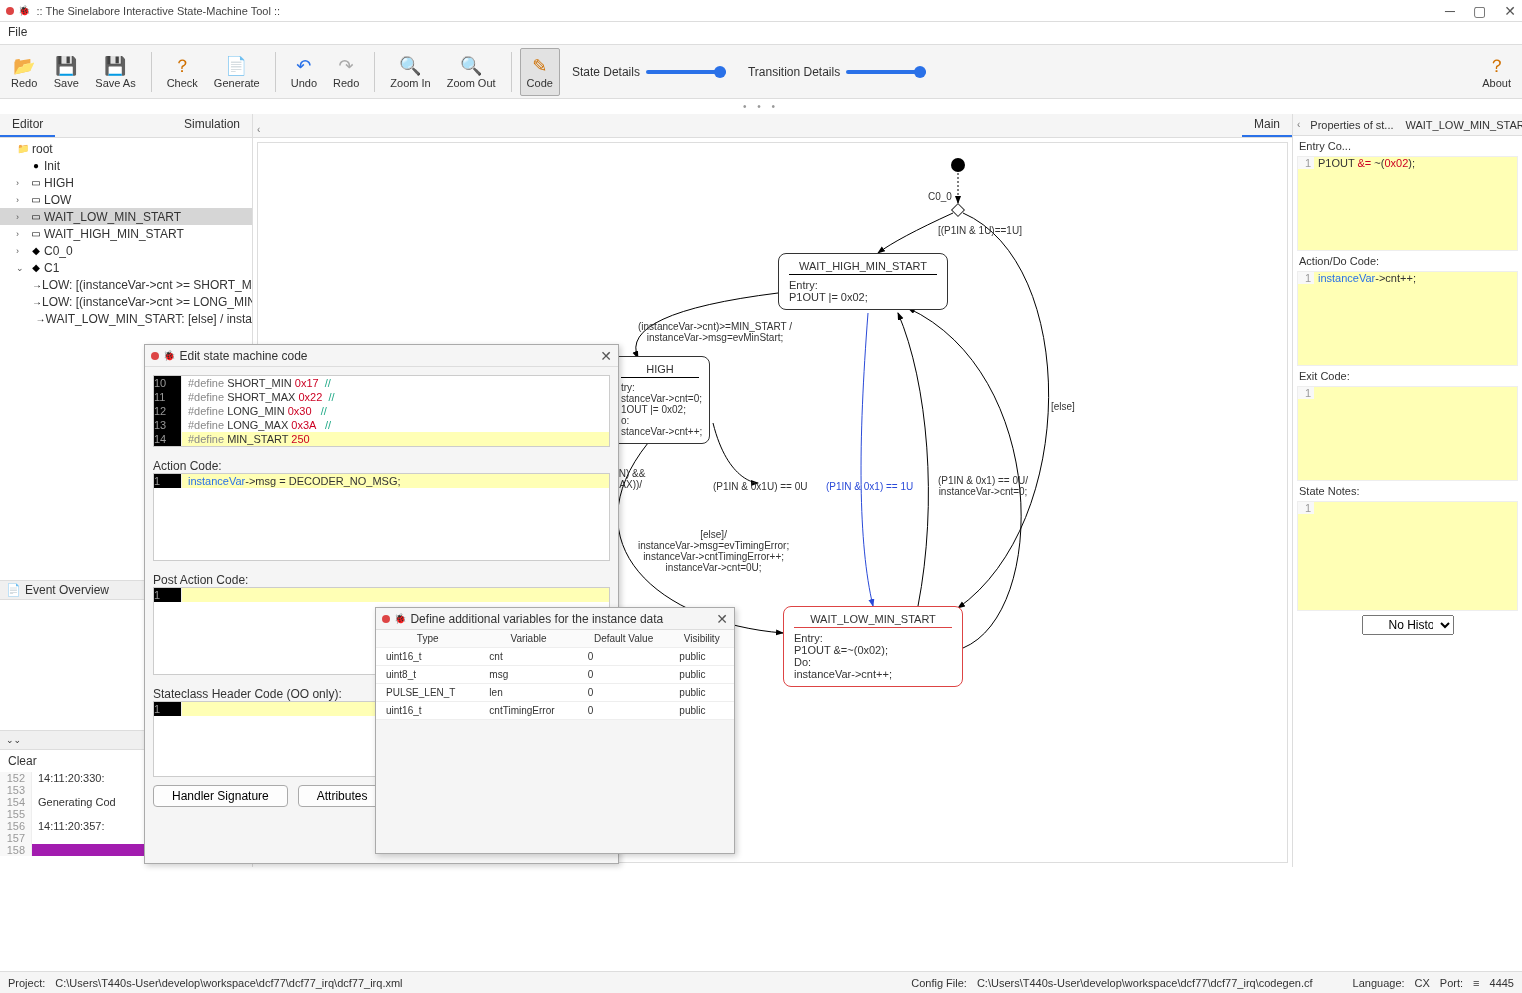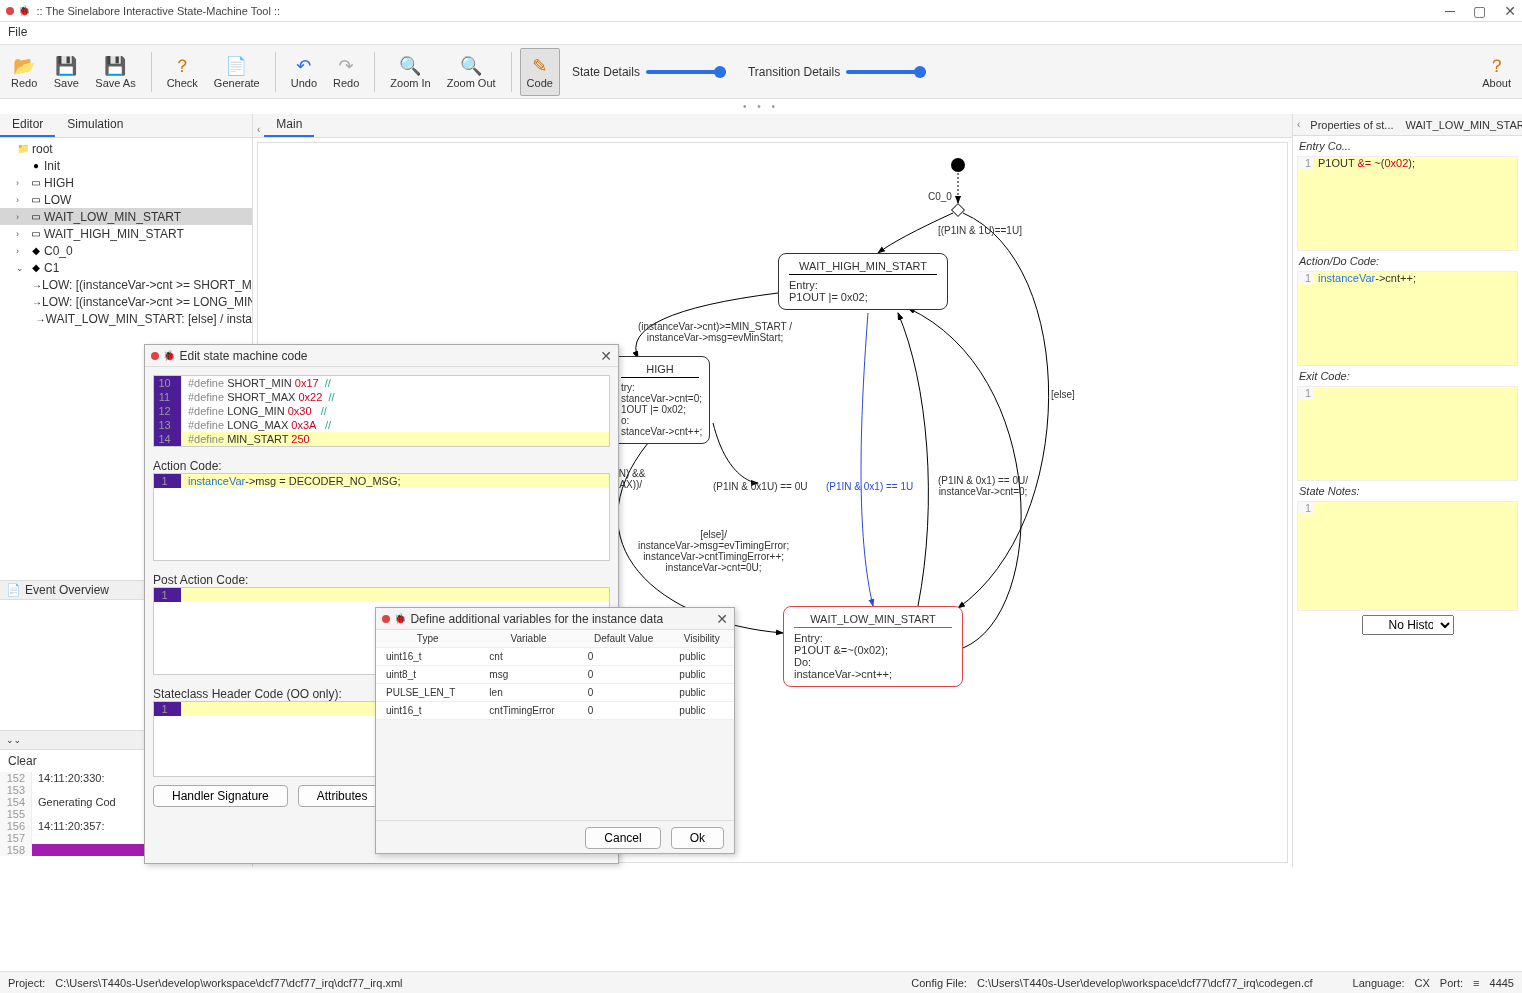--- a/index.html
+++ b/index.html
@@ -30,21 +30,21 @@
 
 .handledots { text-align: center; font-size: 10px; color: #999; letter-spacing: 4px; padding: 2px 0; }
 
 
 .mainlayout { display: flex; height: 753px; }
 .leftcol { width: 253px; border-right: 1px solid #ddd; display: flex; flex-direction: column; }
 .midcol { flex: 1; display: flex; flex-direction: column; position: relative; }
 .rightcol { width: 230px; border-left: 1px solid #ddd; display: flex; flex-direction: column; font-size: 11px; }
 
 
-.tabs { height: 24px; display: flex; align-items: flex-end; border-bottom: 1px solid #ddd; background: #f5f5f5; }
+.tabs { height: 24px; display: flex; align-items: flex-end; border-bottom: 1px solid #ddd; background: #f5f5f5; justify-content: space-between; }
 .tab { padding: 4px 12px; font-size: 12px; cursor: pointer; border-bottom: 2px solid transparent; }
 .tab.active { border-bottom-color: #2a71e8; }
 .tabnav { font-size: 10px; padding: 2px 4px; color: #777; cursor: pointer; }
 
 
 .tree { flex: 1; overflow: auto; padding: 2px 0; font-size: 12px; }
 .tree .row { height: 17px; display: flex; align-items: center; padding-left: 4px; white-space: nowrap; cursor: pointer; }
 .tree .row.sel { background: #d6d6d6; }
 .tree .arr { width: 12px; font-size: 9px; color: #555; }
 .tree .ic { width: 16px; font-size: 10px; text-align: center; }
@@ -80,39 +80,39 @@
 .edges { position: absolute; left: 0; top: 0; width: 100%; height: 100%; pointer-events: none; }
 
 
 .dlg { position: absolute; background: #f5f5f5; border: 1px solid #aaa; box-shadow: 2px 2px 6px rgba(0,0,0,0.2); }
 .dlg .dlghdr { height: 22px; border-bottom: 1px solid #ddd; display: flex; align-items: center; padding: 0 6px; font-size: 12px; gap: 4px; }
 .dlg .dlghdr .close { margin-left: auto; cursor: pointer; font-size: 14px; color: #555; }
 .dlg .body { padding: 8px; }
 .field-row { display: flex; align-items: center; justify-content: space-between; margin-bottom: 4px; }
 .codebox { background: #fff; border: 1px solid #ccc; font-family: Consolas, monospace; font-size: 11px; }
 .codebox .crow { display: flex; }
-.codebox .cln { width: 28px; text-align: center; color: #999; padding: 1px 6px 1px 0; background: #4c1d95; border-right: 1px solid #eee; }
+.codebox .cln { width: 28px; text-align: left; color: #999; padding: 1px 6px 1px 0; background: #000000; border-right: 1px solid #eee; }
 .codebox .ctxt { padding: 1px 6px; white-space: pre; }
 .codebox .crow.hl { background: #ffffb5; }
 .kw { color: #888; }
 .num { color: #c02; }
 .cmt { color: #2a8; }
 select { font-size: 12px; padding: 1px 4px; }
 .btn { padding: 3px 18px; background: #fdfdfd; border: 1px solid #aaa; border-radius: 4px; font-size: 12px; cursor: pointer; }
 .btnrow { display: flex; gap: 10px; justify-content: flex-end; padding: 6px 10px; border-top: 1px solid #ddd; }
 
 
 .vartable { width: 100%; border-collapse: collapse; font-size: 10px; background: #fff; }
 .vartable th, .vartable td { border-bottom: 1px solid #eee; padding: 3px 10px; text-align: left; font-weight: normal; }
 .vartable th { background: #fafafa; text-align: center; }
 
 
 .rheader { display: flex; height: 22px; align-items: center; border-bottom: 1px solid #ddd; background: #f5f5f5; font-size: 11px; }
 .rheader .col { padding: 0 6px; white-space: nowrap; }
-.seclbl { padding: 4px 6px; font-size: 11px; color: #333; font-style: italic; }
+.seclbl { padding: 4px 6px; font-size: 11px; color: #333; }
 .rightcode { background: #ffffb5; margin: 0 4px; border: 1px solid #eee; font-family: Consolas, monospace; font-size: 11px; }
 .rightcode .rrow { display: flex; }
 .rightcode .rln { width: 16px; text-align: right; color: #999; background: #f8f8f8; padding-right: 3px; }
 .rightcode .rtxt { padding-left: 4px; white-space: pre; }
 .noh { text-align: center; padding: 4px 0; }
 .noh select { width: 92px; padding-left: 22px; }
 
 
 .statusbar { position: absolute; bottom: 0; left: 0; right: 0; height: 22px; background: #f5f5f5; border-top: 1px solid #ddd; display: flex; align-items: center; padding: 0 8px; font-size: 11px; gap: 10px; }
 .statusbar .spacer { flex: 1; }
@@ -338,21 +338,21 @@
 
         <path d="M390,300 C310,400 400,480 525,490" fill="none" stroke="#000" marker-end="url(#ah)"></path>
 
         <path d="M705,505 C790,470 790,230 650,165" fill="none" stroke="#000" marker-end="url(#ah)"></path>
       </svg>
 
       <div class="initdot" style="left:693px; top:15px;"></div>
       <div class="diaglabel" style="left:670px; top:48px;">C0_0</div>
       <div class="choicenode" style="left:695px; top:62px;"></div>
       <div class="diaglabel" style="left:680px; top:82px;">[(P1IN &amp; 1U)==1U]</div>
-      <div class="diaglabel" style="left:793px; top:246px;">[else]</div>
+      <div class="diaglabel" style="left:793px; top:258px;">[else]</div>
 
       <div class="statebox" style="left:520px; top:110px; width:170px;">
         <div class="sname">WAIT_HIGH_MIN_START</div>
         <div style="white-space:pre">Entry:
 P1OUT |= 0x02;</div>
       </div>
 
       <div class="diaglabel" style="left:380px; top:178px;">(instanceVar-&gt;cnt)&gt;=MIN_START /
 instanceVar-&gt;msg=evMinStart;</div>
 
@@ -523,24 +523,20 @@
         </tr>
         <tr>
           <td>uint16_t</td>
           <td>cntTimingError</td>
           <td>0</td>
           <td>public</td>
         </tr>
       </tbody>
   </table>
   <div style="flex:1; height:100px;"></div>
-  <div class="btnrow">
-    <button class="btn">Cancel</button>
-    <button class="btn">Ok</button>
-  </div>
 </div>
 
 <div class="statusbar">
   <span>Project:</span>
   <span>C:\Users\T440s-User\develop\workspace\dcf77\dcf77_irq\dcf77_irq.xml</span>
   <span class="spacer"></span>
   <span>Config File:</span>
   <span>C:\Users\T440s-User\develop\workspace\dcf77\dcf77_irq\codegen.cf</span>
   <span style="width:20px;"></span>
   <span>Language:</span>

